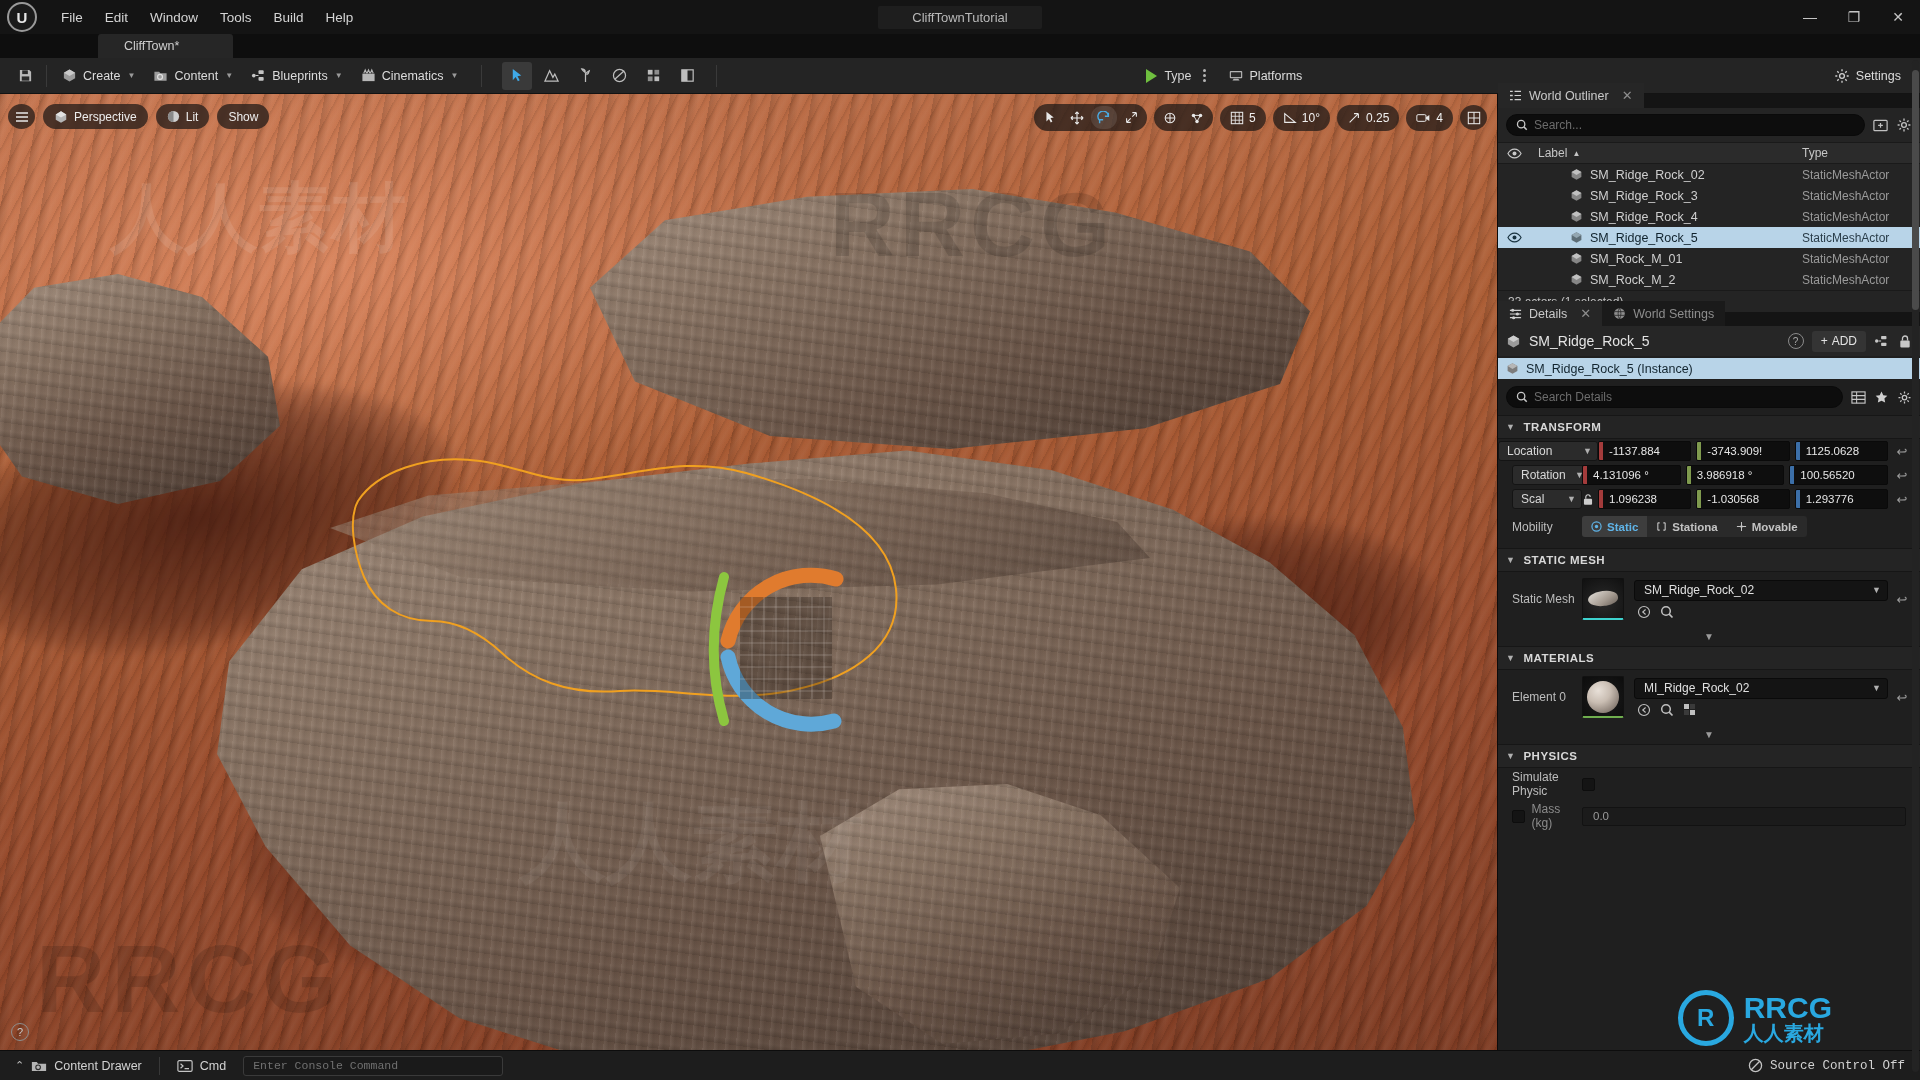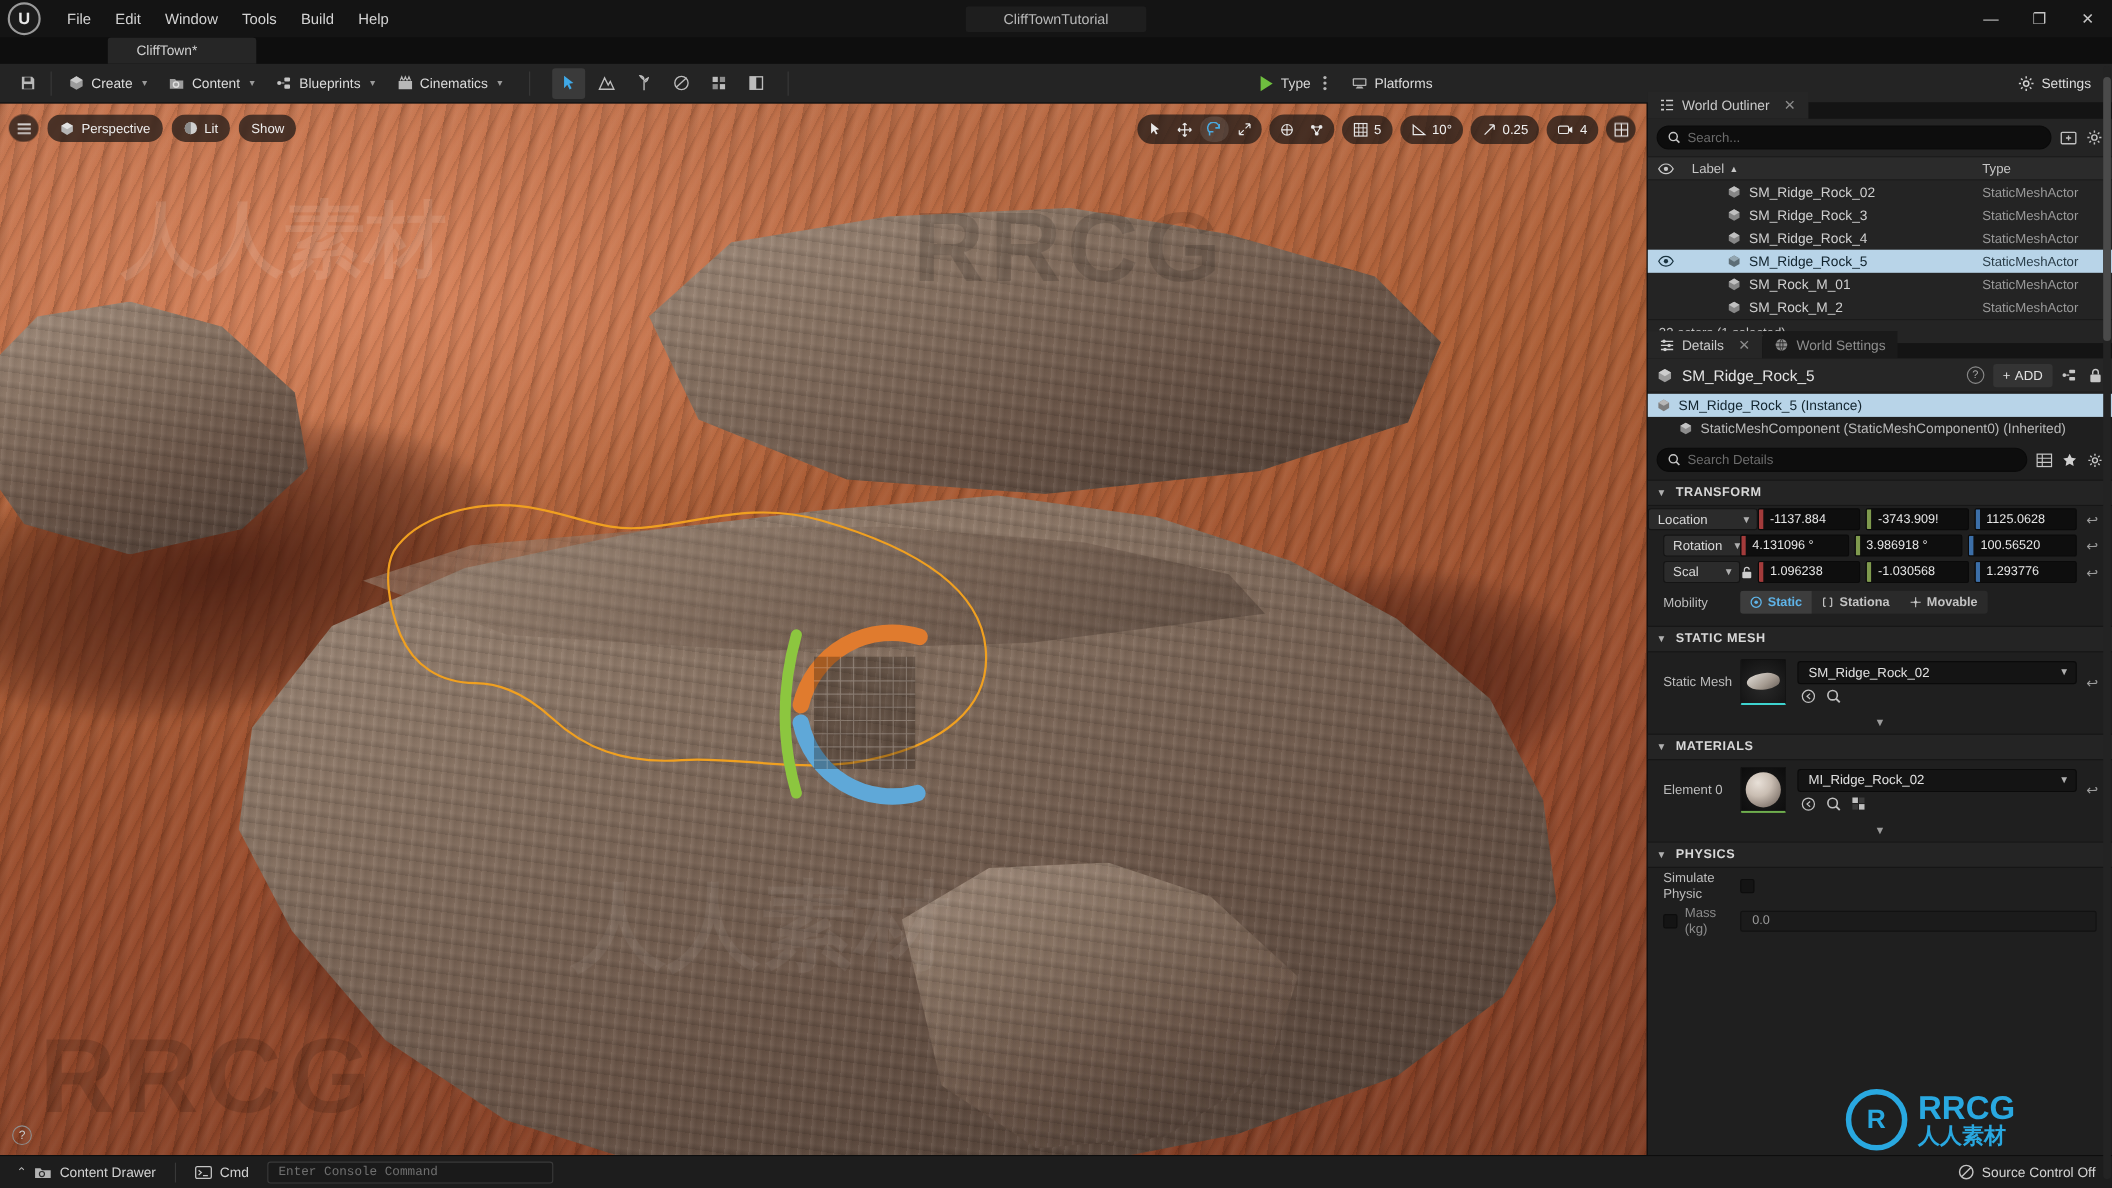--- a/index.html
+++ b/index.html
@@ -244,21 +244,21 @@
     height:30px; flex:0 0 30px; background:#1d1d1d; display:flex; align-items:center;
     border-top:1px solid #0d0d0d; padding: 0 8px; gap:10px;
   }
   .sb-btn { display:flex; align-items:center; gap:7px; font-size:12.5px; color:#d2d2d2; padding:3px 7px; border-radius:3px; }
   .sb-sep { width:1px; height:18px; background:#383838; }
   .cmd-input {
     width:260px; height:20px; background:#1a1a1a; border:1px solid #3a3a3a; border-radius:3px;
     display:flex; align-items:center; padding-left:9px;
     font-family:"Liberation Mono", monospace; font-size:11.5px; color:#707070;
   }
-  .sb-right { margin-left:auto; display:flex; align-items:center; gap:8px; }
+  .sb-right { margin-left:auto; display:flex; align-items:center; gap:8px;font-family:Liberation Mono, monospace; }
 
   
   .wm { position:absolute; pointer-events:none; user-select:none; font-weight:bold; color:rgba(255,255,255,0.10); }
   .wm.dark { color:rgba(0,0,0,0.13); }
   .rrcg-badge {
     position:absolute; right:88px; bottom:34px; display:flex; align-items:center; gap:10px;
     pointer-events:none;
   }
   .rrcg-ring {
     width:56px; height:56px; border-radius:50%; border:5px solid #29a8e0;
@@ -747,27 +747,20 @@
         </div>
 
         <div class="det-tree">
           <div class="tree-row selected">
             <svg class="icon-svg" width="13" height="13" viewBox="0 0 16 16">
                 <path d="M8 1.5 14 5v6L8 14.5 2 11V5z" fill="#7c7c7c"></path>
                 <path d="M8 1.5 14 5 8 8.5 2 5z" fill="#b6b6b6"></path>
               </svg>
             <span>SM_Ridge_Rock_5 (Instance)</span>
           </div>
-          <div class="tree-row child">
-            <svg class="icon-svg" width="13" height="13" viewBox="0 0 16 16">
-                <path d="M8 1.5 14 5v6L8 14.5 2 11V5z" fill="#8c8c8c"></path>
-                <path d="M8 1.5 14 5 8 8.5 2 5z" fill="#c3c3c3"></path>
-              </svg>
-            <span>StaticMeshComponent (StaticMeshComponent0) (Inherited)</span>
-          </div>
         </div>
 
         <div class="det-search">
           <div class="search-box">
             <svg class="icon-svg" width="12" height="12" viewBox="0 0 14 14">
                 <circle cx="6" cy="6" r="4.3" fill="none" stroke="#c8c8c8" stroke-width="1.5"></circle>
                 <path d="M9.2 9.2 12.5 12.5" stroke="#c8c8c8" stroke-width="1.7"></path>
               </svg>
             <span>Search Details</span>
           </div>

